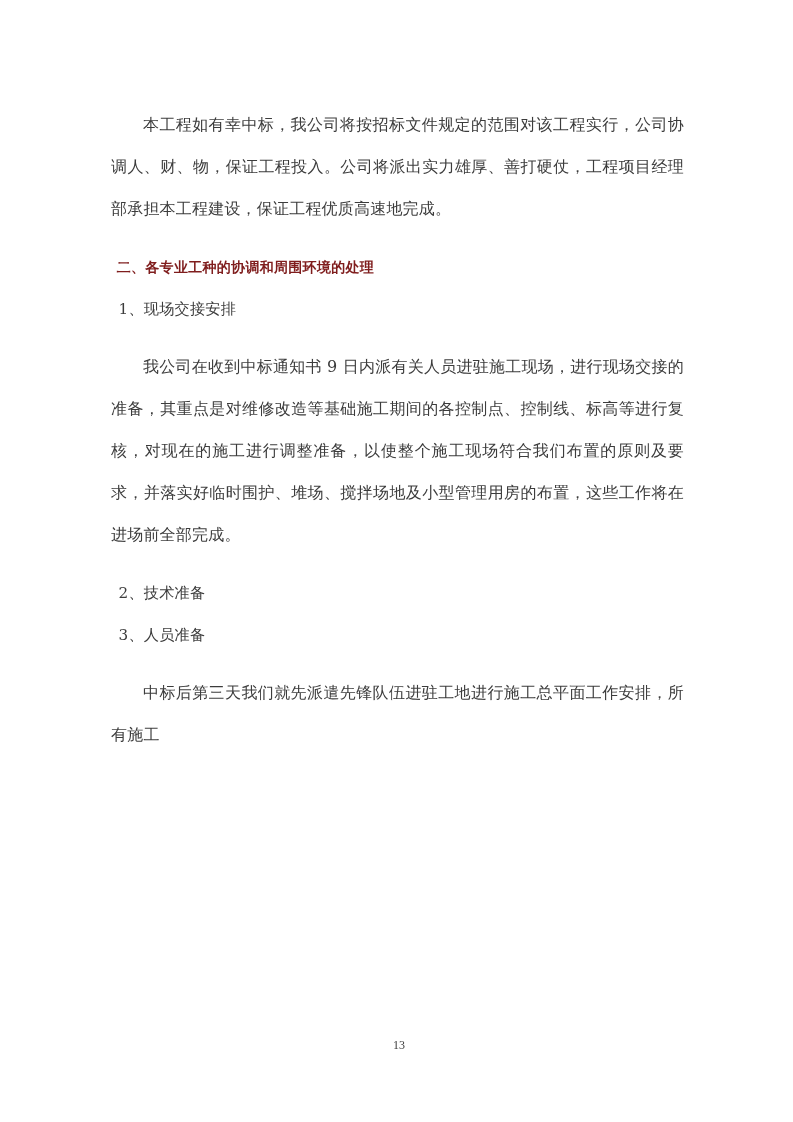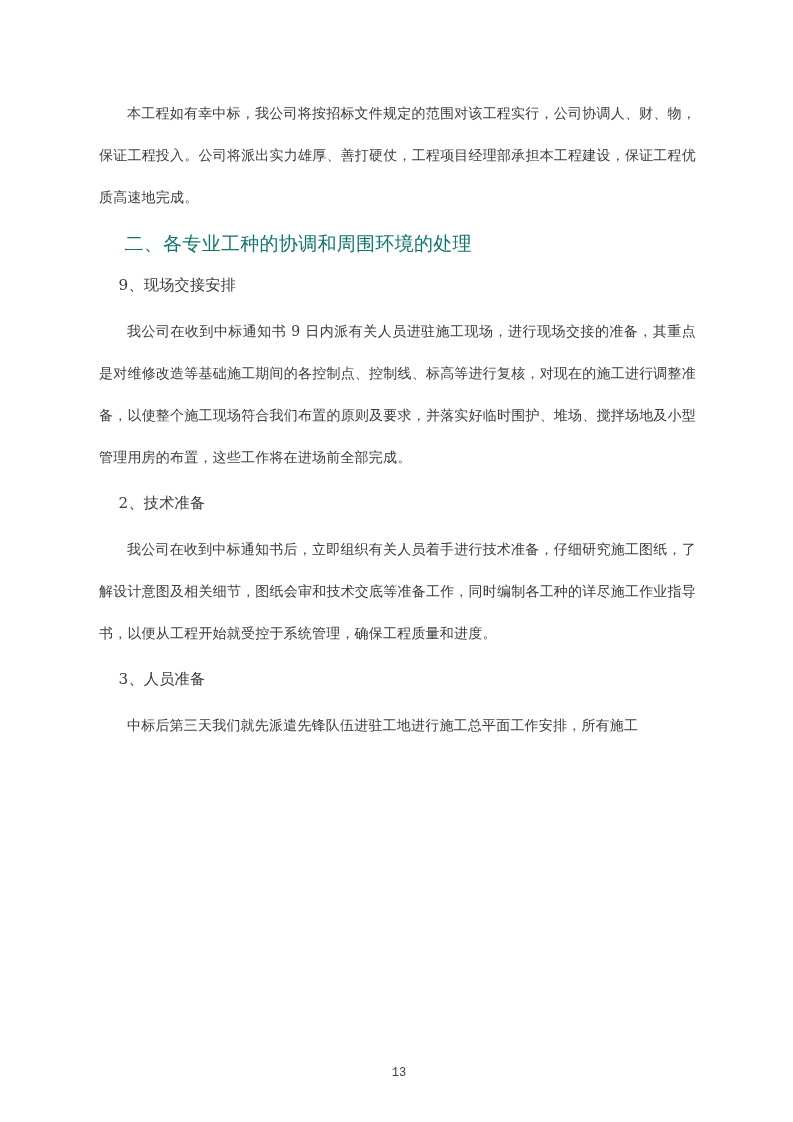--- a/index.html
+++ b/index.html
@@ -16,83 +16,81 @@
     font-family: "DejaVu Serif", "Liberation Serif", serif;
     color: #3c3c3c;
   }
   .content {
     position: absolute;
     left: 95px;
     top: 88px;
     width: 605px;
   }
   .para {
-    font-size: 14px;
+    font-size: 16px;
     line-height: 42px;
     text-align: justify;
     text-justify: inter-ideograph;
-    margin: 4px;
+    margin: 16px;
     letter-spacing: 0.2px;
     color: #3c3c3c;
     font-weight: normal;
   }
   .indent2 {
     text-indent: 2em;
   }
   .heading {
-    font-size: 19px;
+    font-size: 14px;
     line-height: 42px;
     margin: 0;
-    font-weight: normal;
+    font-weight: bold;
     text-indent: 1.55em;
-    color: #0f766e;
+    color: #7f1d1d;
     letter-spacing: 0.3px;
   }
   .subhead {
     font-size: 15.2px;
     line-height: 42px;
     margin: 0;
     font-weight: normal;
     text-indent: 1.55em;
     color: #3c3c3c;
     letter-spacing: 0.2px;
   }
   .page-number {
     position: absolute;
     left: 5px;
     right: 0;
     top: 1038px;
     text-align: center;
     font-size: 12px;
     color: #3c3c3c;
-    font-family: Liberation Mono, monospace;
-    margin-top: 28px;
+    font-family: Liberation Serif, serif;
   }
 </style>
 </head>
 <body>
 
 <div class="page">
 
   <div class="content">
 
     <p class="para indent2">本工程如有幸中标，我公司将按招标文件规定的范围对该工程实行，公司协调人、财、物，保证工程投入。公司将派出实力雄厚、善打硬仗，工程项目经理部承担本工程建设，保证工程优质高速地完成。</p>
 
 
     <p class="heading">二、各专业工种的协调和周围环境的处理</p>
 
 
 
-    <p class="subhead">9、现场交接安排</p>
+    <p class="subhead">1、现场交接安排</p>
 
     <p class="para indent2">我公司在收到中标通知书 9 日内派有关人员进驻施工现场，进行现场交接的准备，其重点是对维修改造等基础施工期间的各控制点、控制线、标高等进行复核，对现在的施工进行调整准备，以使整个施工现场符合我们布置的原则及要求，并落实好临时围护、堆场、搅拌场地及小型管理用房的布置，这些工作将在进场前全部完成。</p>
 
     <p class="subhead">2、技术准备</p>
 
-    <p class="para indent2">我公司在收到中标通知书后，立即组织有关人员着手进行技术准备，仔细研究施工图纸，了解设计意图及相关细节，图纸会审和技术交底等准备工作，同时编制各工种的详尽施工作业指导书，以便从工程开始就受控于系统管理，确保工程质量和进度。</p>
 
     <p class="subhead">3、人员准备</p>
 
     <p class="para indent2">中标后第三天我们就先派遣先锋队伍进驻工地进行施工总平面工作安排，所有施工</p>
 
   </div>
 
   <div class="page-number">13</div>
 
 </div>

